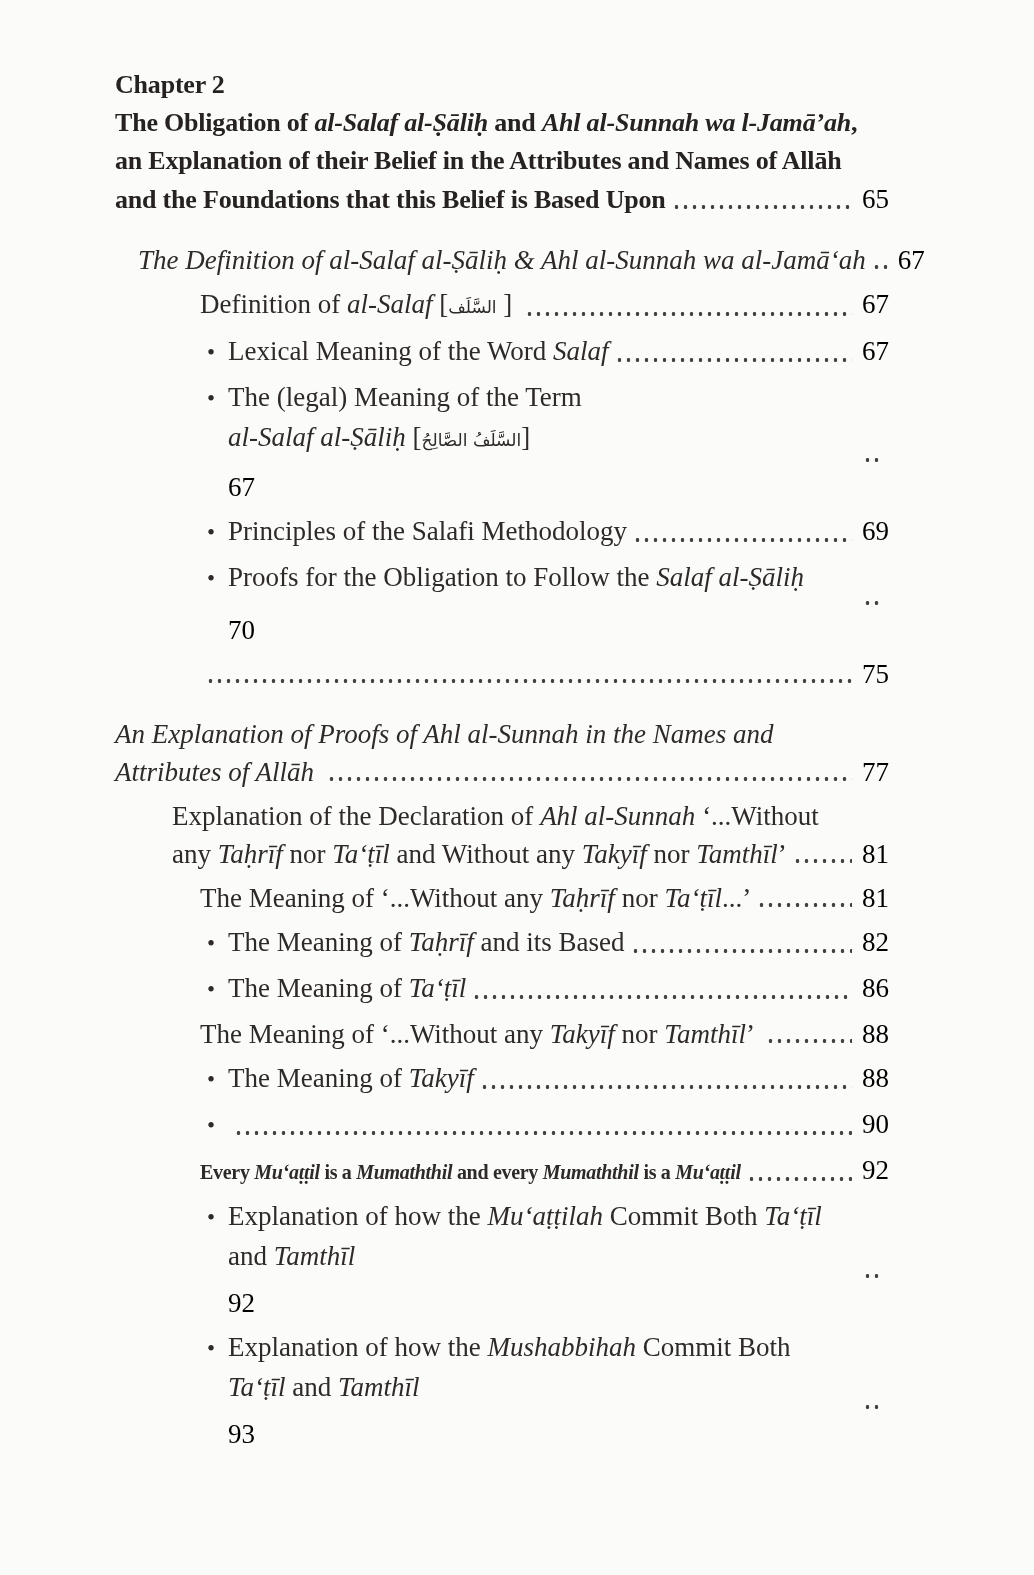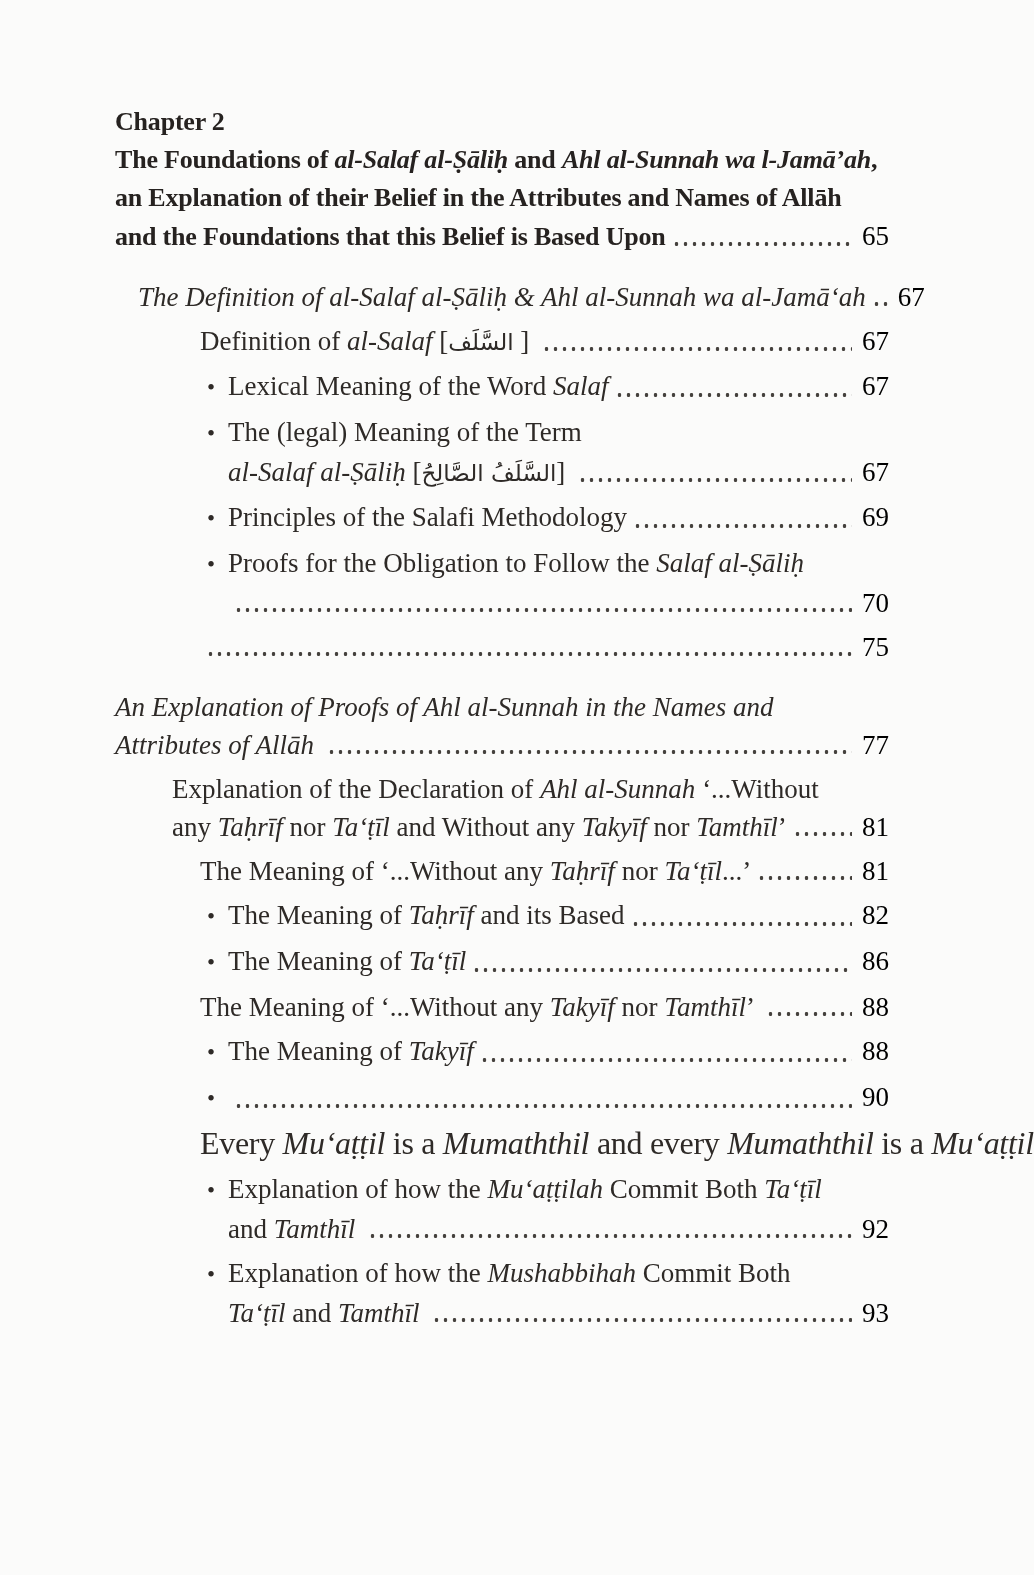--- a/index.html
+++ b/index.html
@@ -8,57 +8,57 @@
     height: 1575px;
     background: #fbfbfa;
     color: #2e2a27;
     font-family: "Liberation Serif", "DejaVu Serif", serif;
     overflow: hidden;
   }
   .page {
     box-sizing: border-box;
     width: 968px;
     height: 1575px;
-    padding: 105px 79px 0 115px;
+    padding: 68px 79px 0 115px;
   }
   .line {
     display: flex;
     align-items: baseline;
     line-height: 34px;
     font-size: 27px;
   }
   
   .lv0  { padding-left: 0; }
   .lv1  { padding-left: 23px; }
   .lv1x { padding-left: 57px; }
   .lv2  { padding-left: 85px; }
   .lv3  { padding-left: 92px; }
-  .lv3.hang { padding-left: 113px; }
+  .lv3.hang { padding-left: 113px; flex-direction: column; }
   
   .gap-first   { margin-top: 0; }
   .gap-cont    { margin-top: 4px; }
   .gap-item    { margin-top: 10px; }
   .gap-section { margin-top: 26px; }
   .bullet {
     flex: none;
     width: 21px;
     font-size: 23px;
     color: #2e2a27;
   }
   .text { flex: none; white-space: pre; }
   .s-r  { }
   .s-i  { font-style: italic; }
   .s-b  { font-weight: bold; color: #262220; }
   .s-bi { font-weight: bold; font-style: italic; color: #262220; }
   .s-ar {
     font-family: "DejaVu Sans", sans-serif;
-    font-size: 23px;
+    font-size: 17px;
   }
   .hdr .text { font-size: 26px; letter-spacing: -0.2px; }
-  .tight .text { font-size: 32px; letter-spacing: -0.3px; }
+  .tight .text { font-size: 20px; letter-spacing: -0.3px; font-weight: bold; }
   .leader {
     flex: 1 1 auto;
     min-width: 14px;
     height: 6px;
     align-self: flex-end;
     margin: 0 10px 7px 8px;
     background-image: radial-gradient(circle at 2.5px 3px, #45413d 1.7px, transparent 2.1px);
     background-size: 9px 6px;
     background-repeat: repeat-x;
     background-position: left bottom;
@@ -67,21 +67,21 @@
 </style>
 </head>
 <body style="background: rgb(251, 251, 250);">
 
 <div class="page">
   <div id="toc">
       <div class="line lv0 gap-first hdr">
         <span class="text"><span class="s-b">Chapter 2</span></span>
       </div>
       <div class="line lv0 gap-cont hdr">
-        <span class="text"><span class="s-b">The Foundations of </span><span class="s-bi">al-Salaf al-Ṣāliḥ</span><span class="s-b"> and </span><span class="s-bi">Ahl al-Sunnah wa l-Jamā’ah</span><span class="s-b">,</span></span>
+        <span class="text"><span class="s-b">The Obligation of </span><span class="s-bi">al-Salaf al-Ṣāliḥ</span><span class="s-b"> and </span><span class="s-bi">Ahl al-Sunnah wa l-Jamā’ah</span><span class="s-b">,</span></span>
       </div>
       <div class="line lv0 gap-cont hdr">
         <span class="text"><span class="s-b">an Explanation of their Belief in the Attributes and Names of Allāh</span></span>
       </div>
       <div class="line lv0 gap-cont hdr">
         <span class="text"><span class="s-b">and the Foundations that this Belief is Based Upon</span></span>
         <span class="leader"></span>
         <span class="page-num">65</span>
       </div>
       <div class="line lv1 gap-section">

